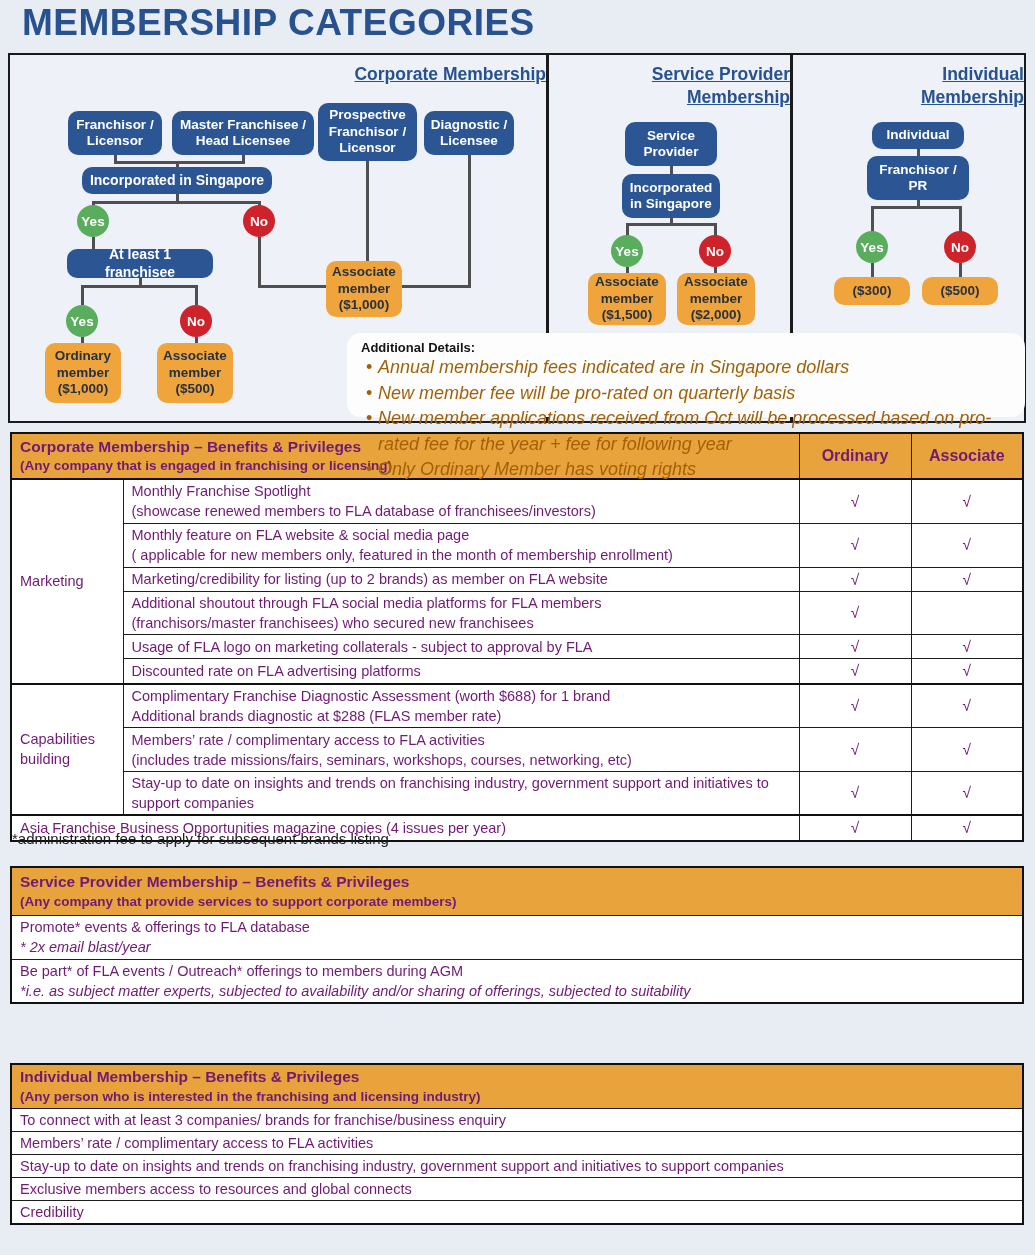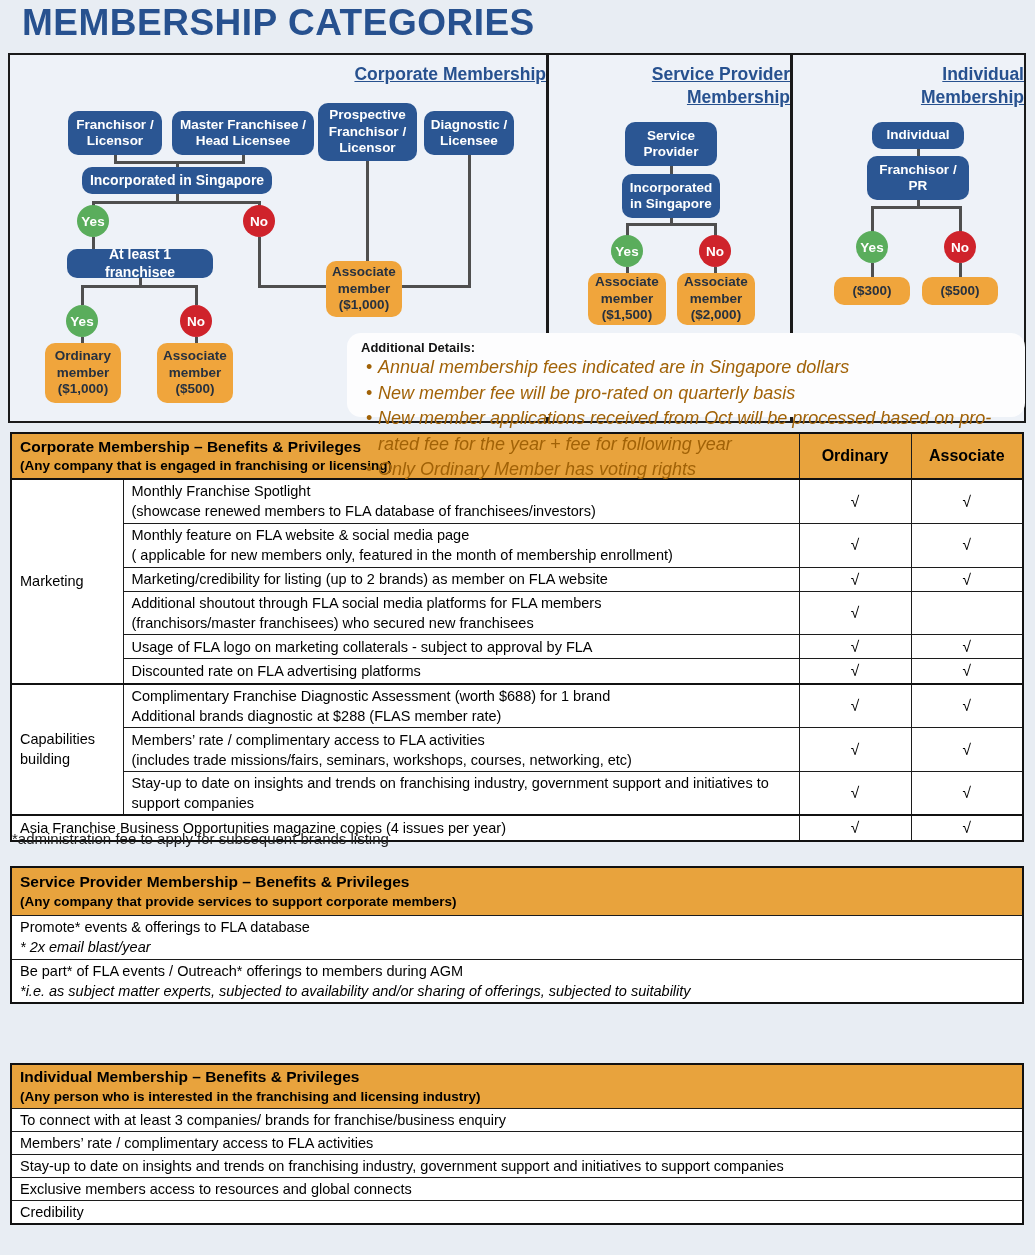--- a/index.html
+++ b/index.html
@@ -44,21 +44,21 @@
     border-radius:14px;padding:7px 14px;box-sizing:border-box;z-index:5;
   }
   .details .dhead{font-weight:bold;font-size:13px;color:#141414;}
   .details .bullet{
     font-style:italic;font-size:18px;line-height:1.42;color:#a16207;
     position:relative;padding-left:17px;
   }
   .details .bullet::before{content:"•";position:absolute;left:5px;font-style:normal;}
   
   .tbl{position:absolute;left:10px;border-collapse:collapse;table-layout:fixed;
-    background:#fff;font-size:14.5px;color:#000000;}
+    background:#fff;font-size:14.5px;color:#701a75;}
   .tbl td,.tbl th{border:1.6px solid #1c1c1c;padding:1px 8px;vertical-align:middle;
     line-height:1.38;overflow:hidden;}
   .tbl{border:2.6px solid #111;}
   .orange-h{background:#e8a33d;}
   .h-main{font-size:15.5px;font-weight:bold;text-align:left;}
   .h-sub{font-size:13.5px;font-weight:bold;text-align:left;}
   .col-h{font-size:16px;font-weight:bold;text-align:center;}
   .benefit{white-space:pre-line;}
   .chk{text-align:center;font-size:15.5px;}
   .cat-top{vertical-align:top;padding-top:3px;}

